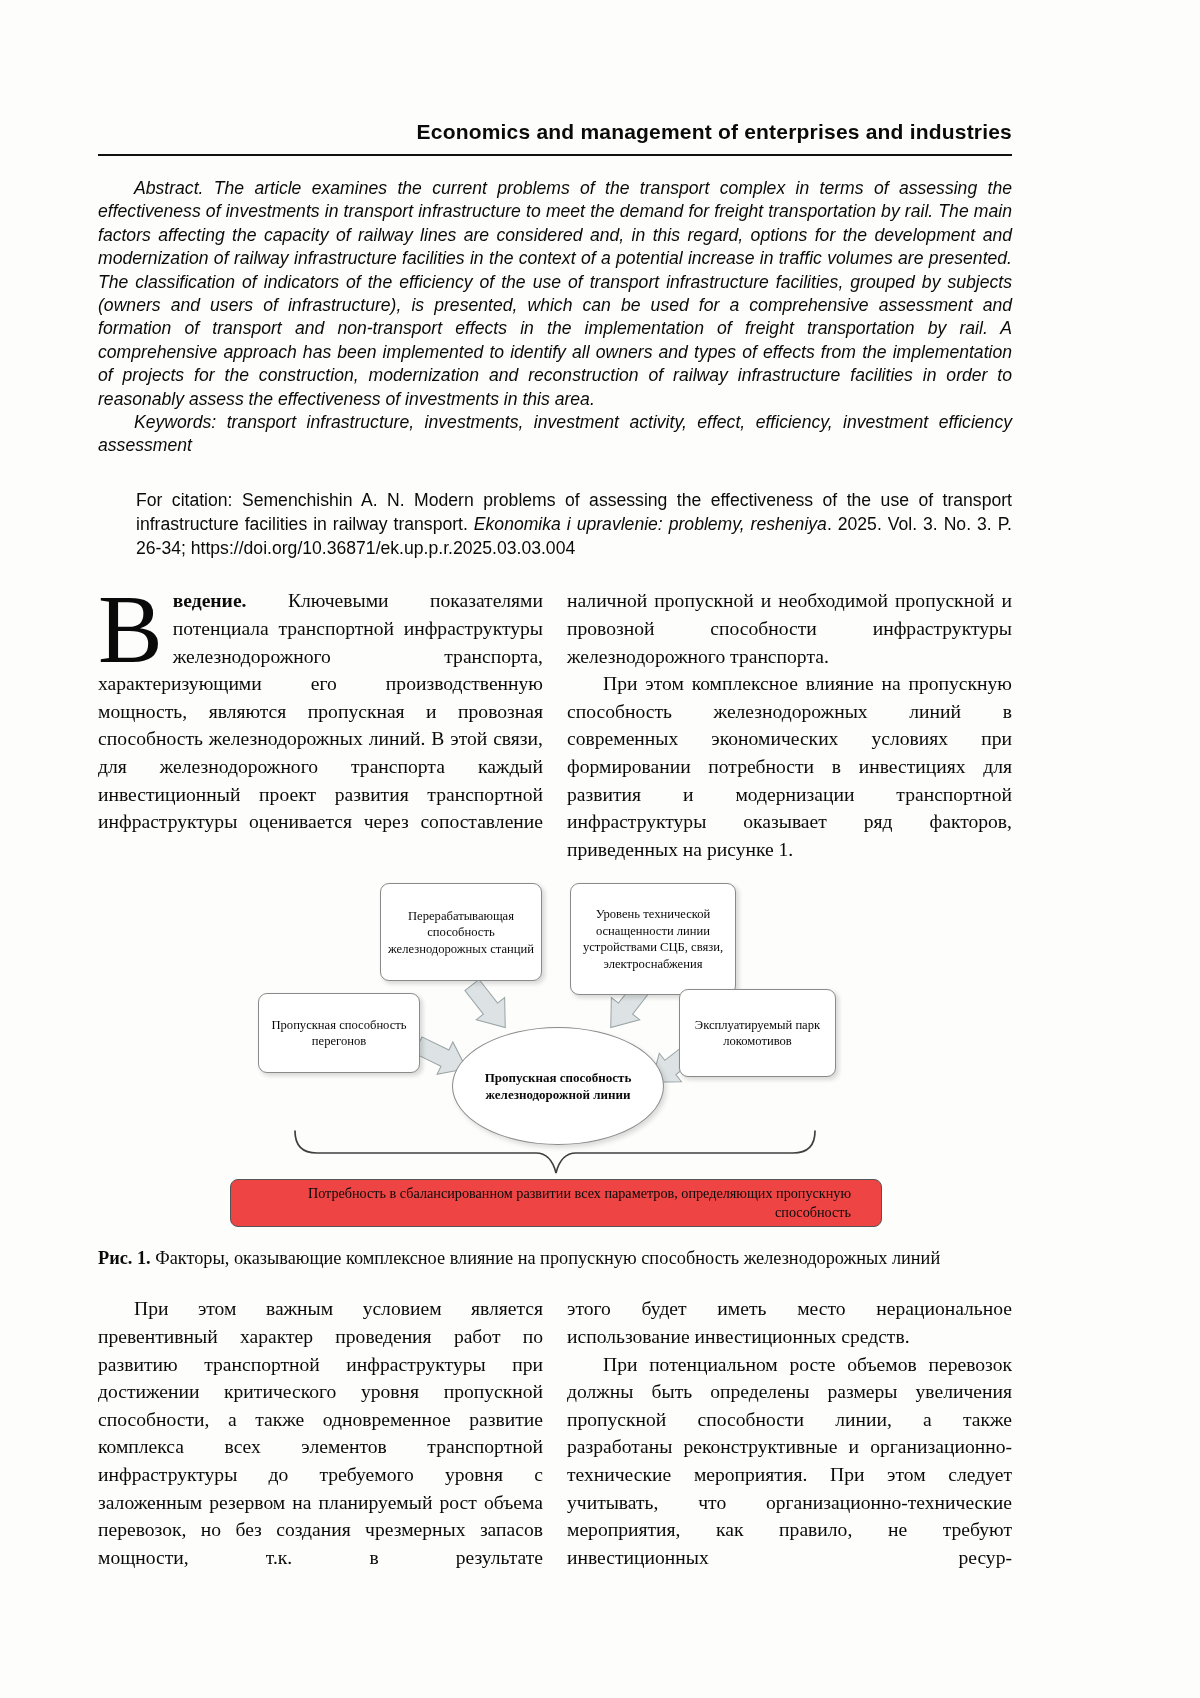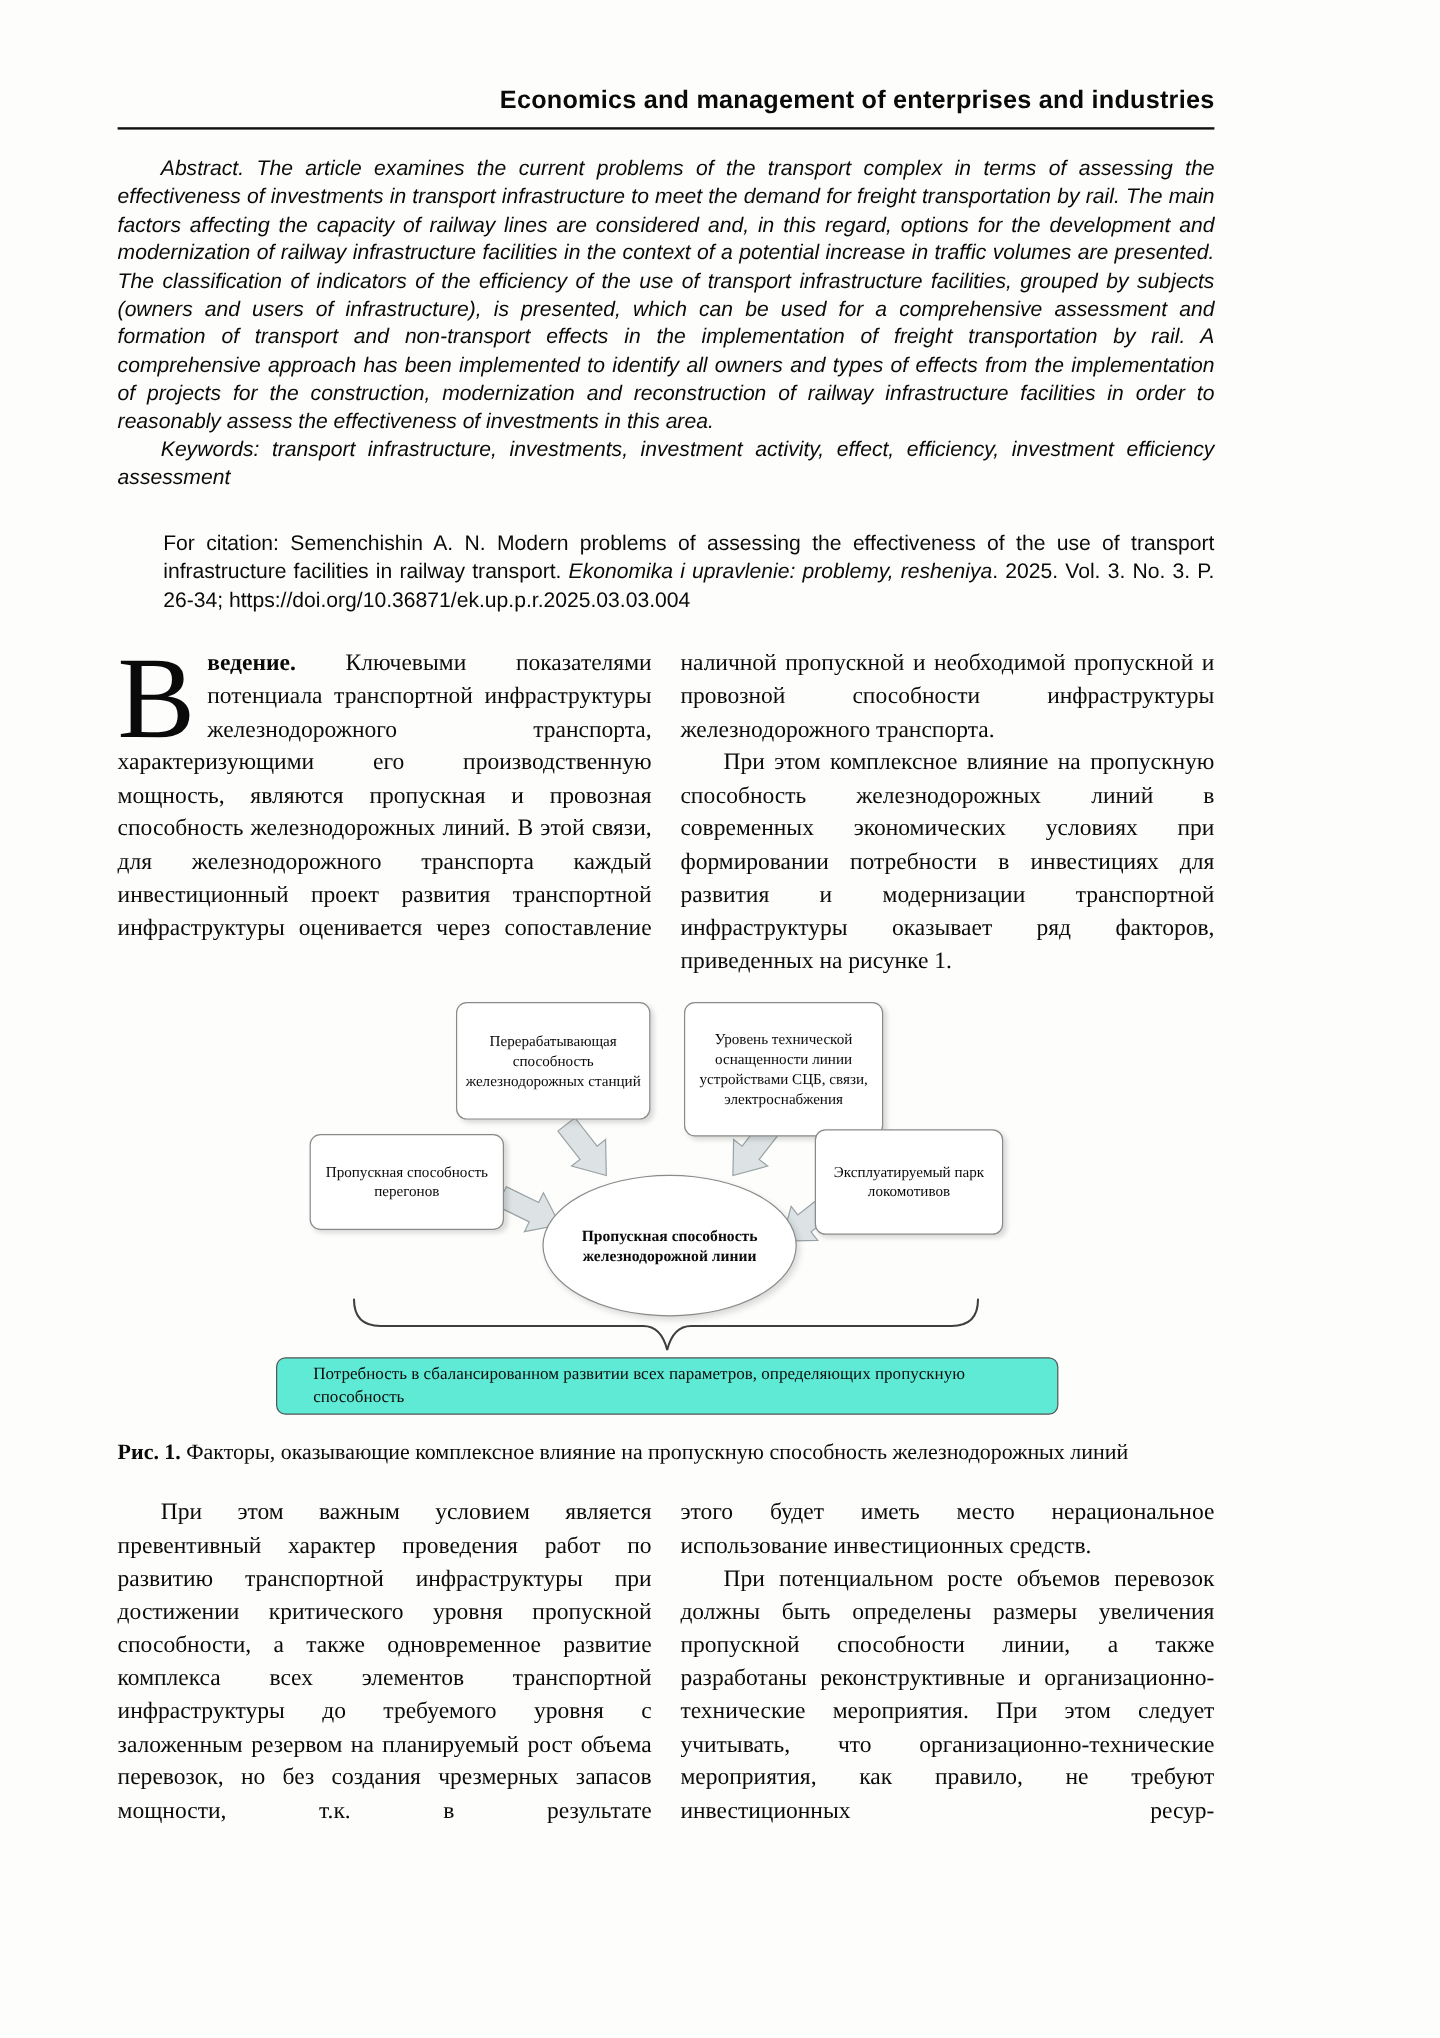--- a/index.html
+++ b/index.html
@@ -7,21 +7,21 @@
   .page {
     width:1200px; height:1698px; position:relative; margin:0 auto;
     background:#fdfdfc; color:#0a0a0a; overflow:hidden;
     padding:72px 188px 0 98px;
     font-family:"Liberation Serif", serif;
   }
 
   
   .header-title {
     font-family:"Liberation Sans", sans-serif; font-weight:700;
-    font-size:21px; text-align:right; letter-spacing:.2px;
+    font-size:21px; text-align:right; letter-spacing:.2px;margin-top:48px;
   }
   .header-rule { border:none; border-top:2.5px solid #111; margin:10px 0 0 0; }
 
   
   .abstract-block {
     margin-top:21px; font-family:"Liberation Sans", sans-serif;
     font-style:italic; font-size:17.6px; line-height:23.4px; text-align:justify;
   }
   .abstract-block p { margin:0; text-indent:36px; }
   .lbl { font-weight:400; }
@@ -54,22 +54,22 @@
     font-size:12.6px; line-height:1.32; padding:4px 2px;
     box-shadow:2.5px 2.5px 4px rgba(0,0,0,.14);
   }
   .fig-ellipse {
     position:absolute; background:#fff; border:1.4px solid #8a8a8a; border-radius:50%;
     display:flex; align-items:center; justify-content:center; text-align:center;
     font-weight:700; font-size:13px; line-height:1.32; padding:12px 22px;
     box-shadow:2.5px 3px 5px rgba(0,0,0,.14);
   }
   .fig-bottom {
-    position:absolute; background:#5eead4; border:1.4px solid #555; border-radius:8px;
-    display:flex; align-items:center; justify-content:center; text-align:left;
+    position:absolute; background:#ef4444; border:1.4px solid #555; border-radius:8px;
+    display:flex; align-items:center; justify-content:center; text-align:right;
     font-size:14.2px; line-height:1.35; padding:2px 30px; box-shadow:none;
   }
   .arrow { fill:#dde3e4; stroke:#98a2a4; stroke-width:1; }
   .brace { fill:none; stroke:#3f3f3f; stroke-width:1.7; stroke-linecap:round; }
   .fig-caption { margin-top:15px; text-align:left; font-size:18.3px; }
 
   
   .footer {
     position:absolute; left:98px; right:188px; top:1477px;
     border-top:1.5px solid #111; padding-top:13px;

